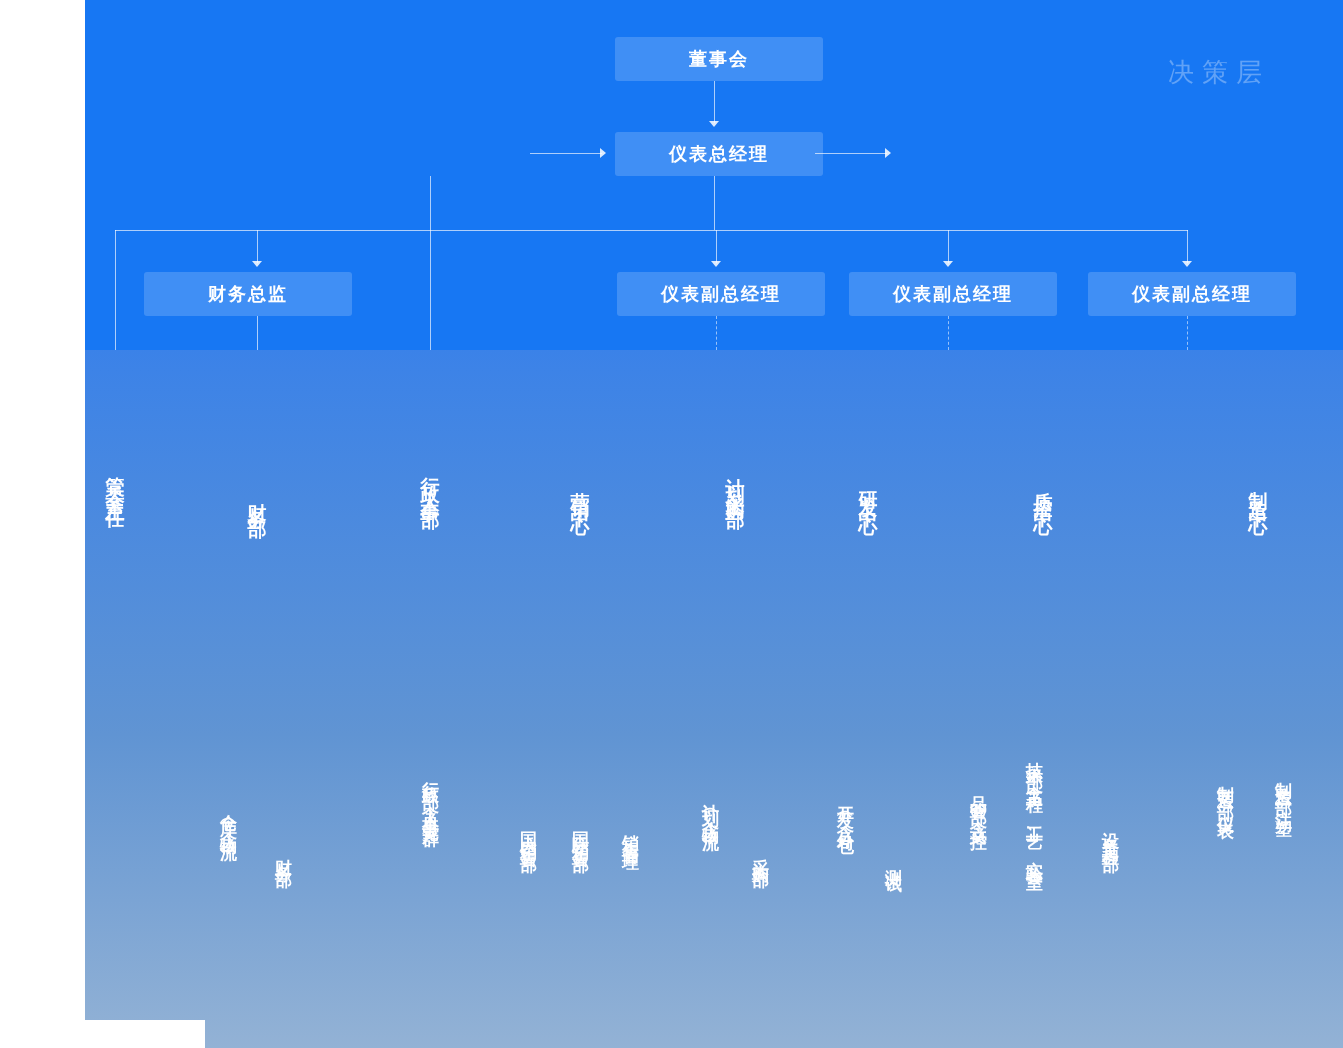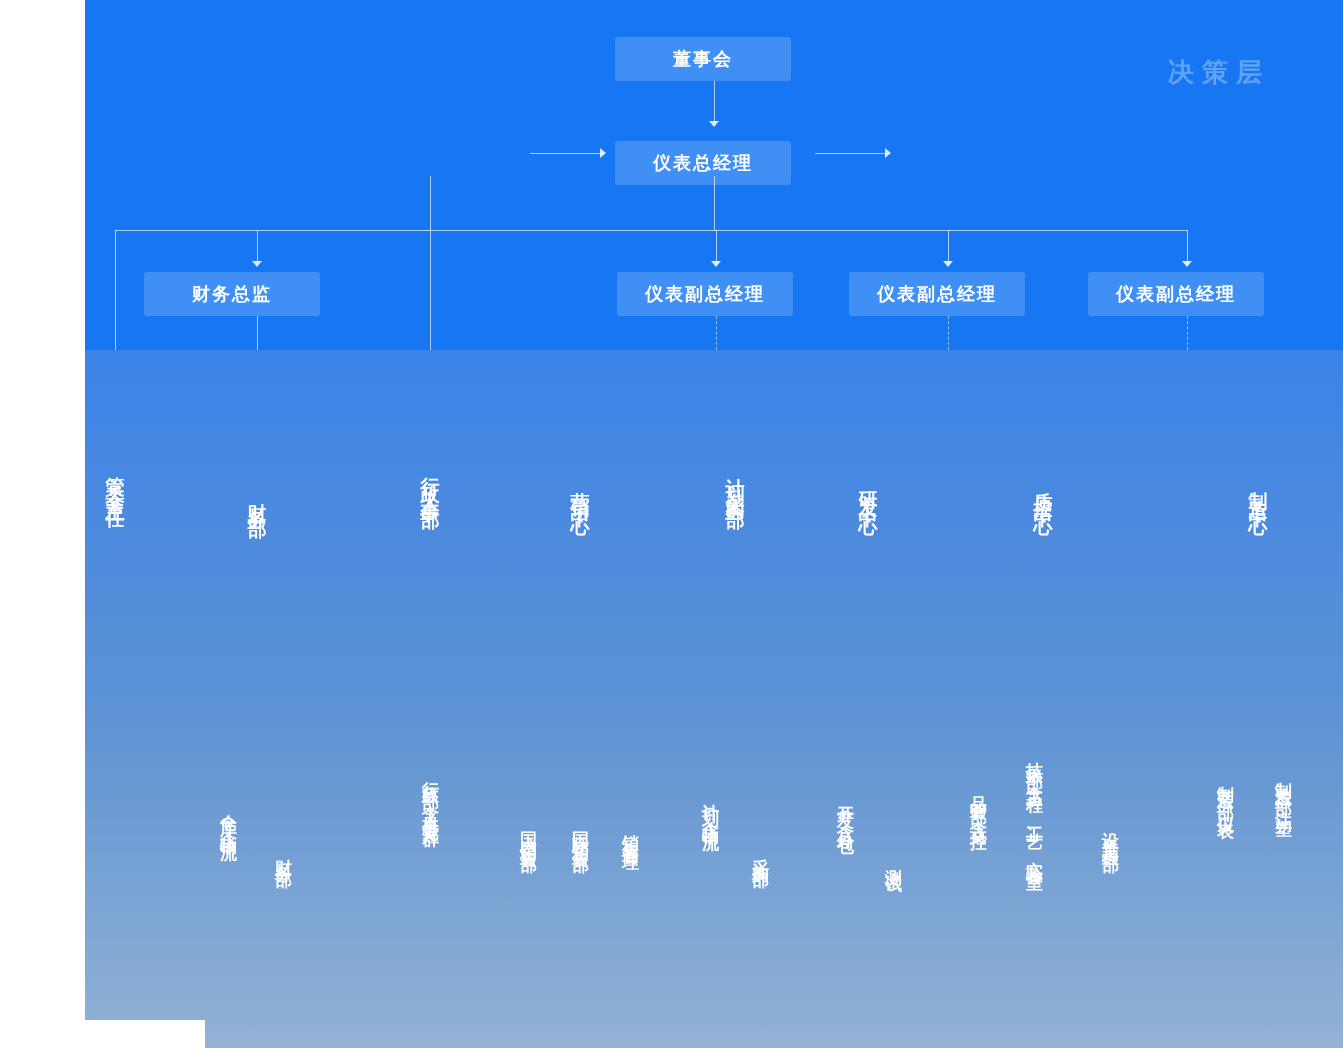--- a/index.html
+++ b/index.html
@@ -21,31 +21,31 @@
     left: 85px; top: 350px; width: 1258px; height: 698px;
     background: linear-gradient(180deg, #3b82e8 0%, #6094d3 55%, #93b2d5 100%);
   }
   .notch {
     position: absolute;
     left: 0; top: 1020px; width: 205px; height: 28px;
     background: #ffffff;
   }
   .node {
     position: absolute;
-    width: 176px; height: 44px; line-height: 44px;
+    width: 208px; height: 44px; line-height: 44px;
     text-align: center;
     font-size: 18px; font-weight: bold; color: #ffffff;
     background: rgba(255,255,255,0.18);
     border-radius: 3px;
     letter-spacing: 2px;
   }
   .decision-label {
     position: absolute;
     left: 1168px; top: 55px;
-    font-size: 26px; font-weight: bold;
+    font-size: 26px; font-weight: normal;
     letter-spacing: 8px;
     color: rgba(255,255,255,0.32);
   }
   .ln { position: absolute; background: rgba(255,255,255,0.65); }
   .lnd { position: absolute; width: 0; border-left: 1px dashed rgba(255,255,255,0.55); }
   .arr-down {
     position: absolute; width: 0; height: 0;
     border-left: 5px solid transparent;
     border-right: 5px solid transparent;
     border-top: 6px solid rgba(255,255,255,0.85);
@@ -102,21 +102,21 @@
   <div class="ln" style="left:948px;top:230px;width:1px;height:33px"></div>
   <div class="arr-down" style="left:943px;top:261px"></div>
   <div class="lnd" style="left:948px;top:316px;height:34px"></div>
 
   <div class="ln" style="left:1187px;top:230px;width:1px;height:33px"></div>
   <div class="arr-down" style="left:1182px;top:261px"></div>
   <div class="lnd" style="left:1187px;top:316px;height:34px"></div>
 
   <div class="node" style="left:615px;top:37px">董事会</div>
 
-  <div class="node" style="left:615px;top:141px">仪表总经理</div>
+  <div class="node" style="left:615px;top:132px">仪表总经理</div>
 
   <div class="node" style="left:144px;top:272px">财务总监</div>
   <div class="node" style="left:617px;top:272px">仪表副总经理</div>
   <div class="node" style="left:849px;top:272px">仪表副总经理</div>
   <div class="node" style="left:1088px;top:272px">仪表副总经理</div>
 
   <div class="vlab t1" style="left:102px;top:462px">管委会主任</div>
   <div class="vlab t1" style="left:244px;top:487px">财务部</div>
   <div class="vlab t1" style="left:417px;top:462px">行政人事部</div>
   <div class="vlab t1" style="left:567px;top:476px">营销中心</div>

